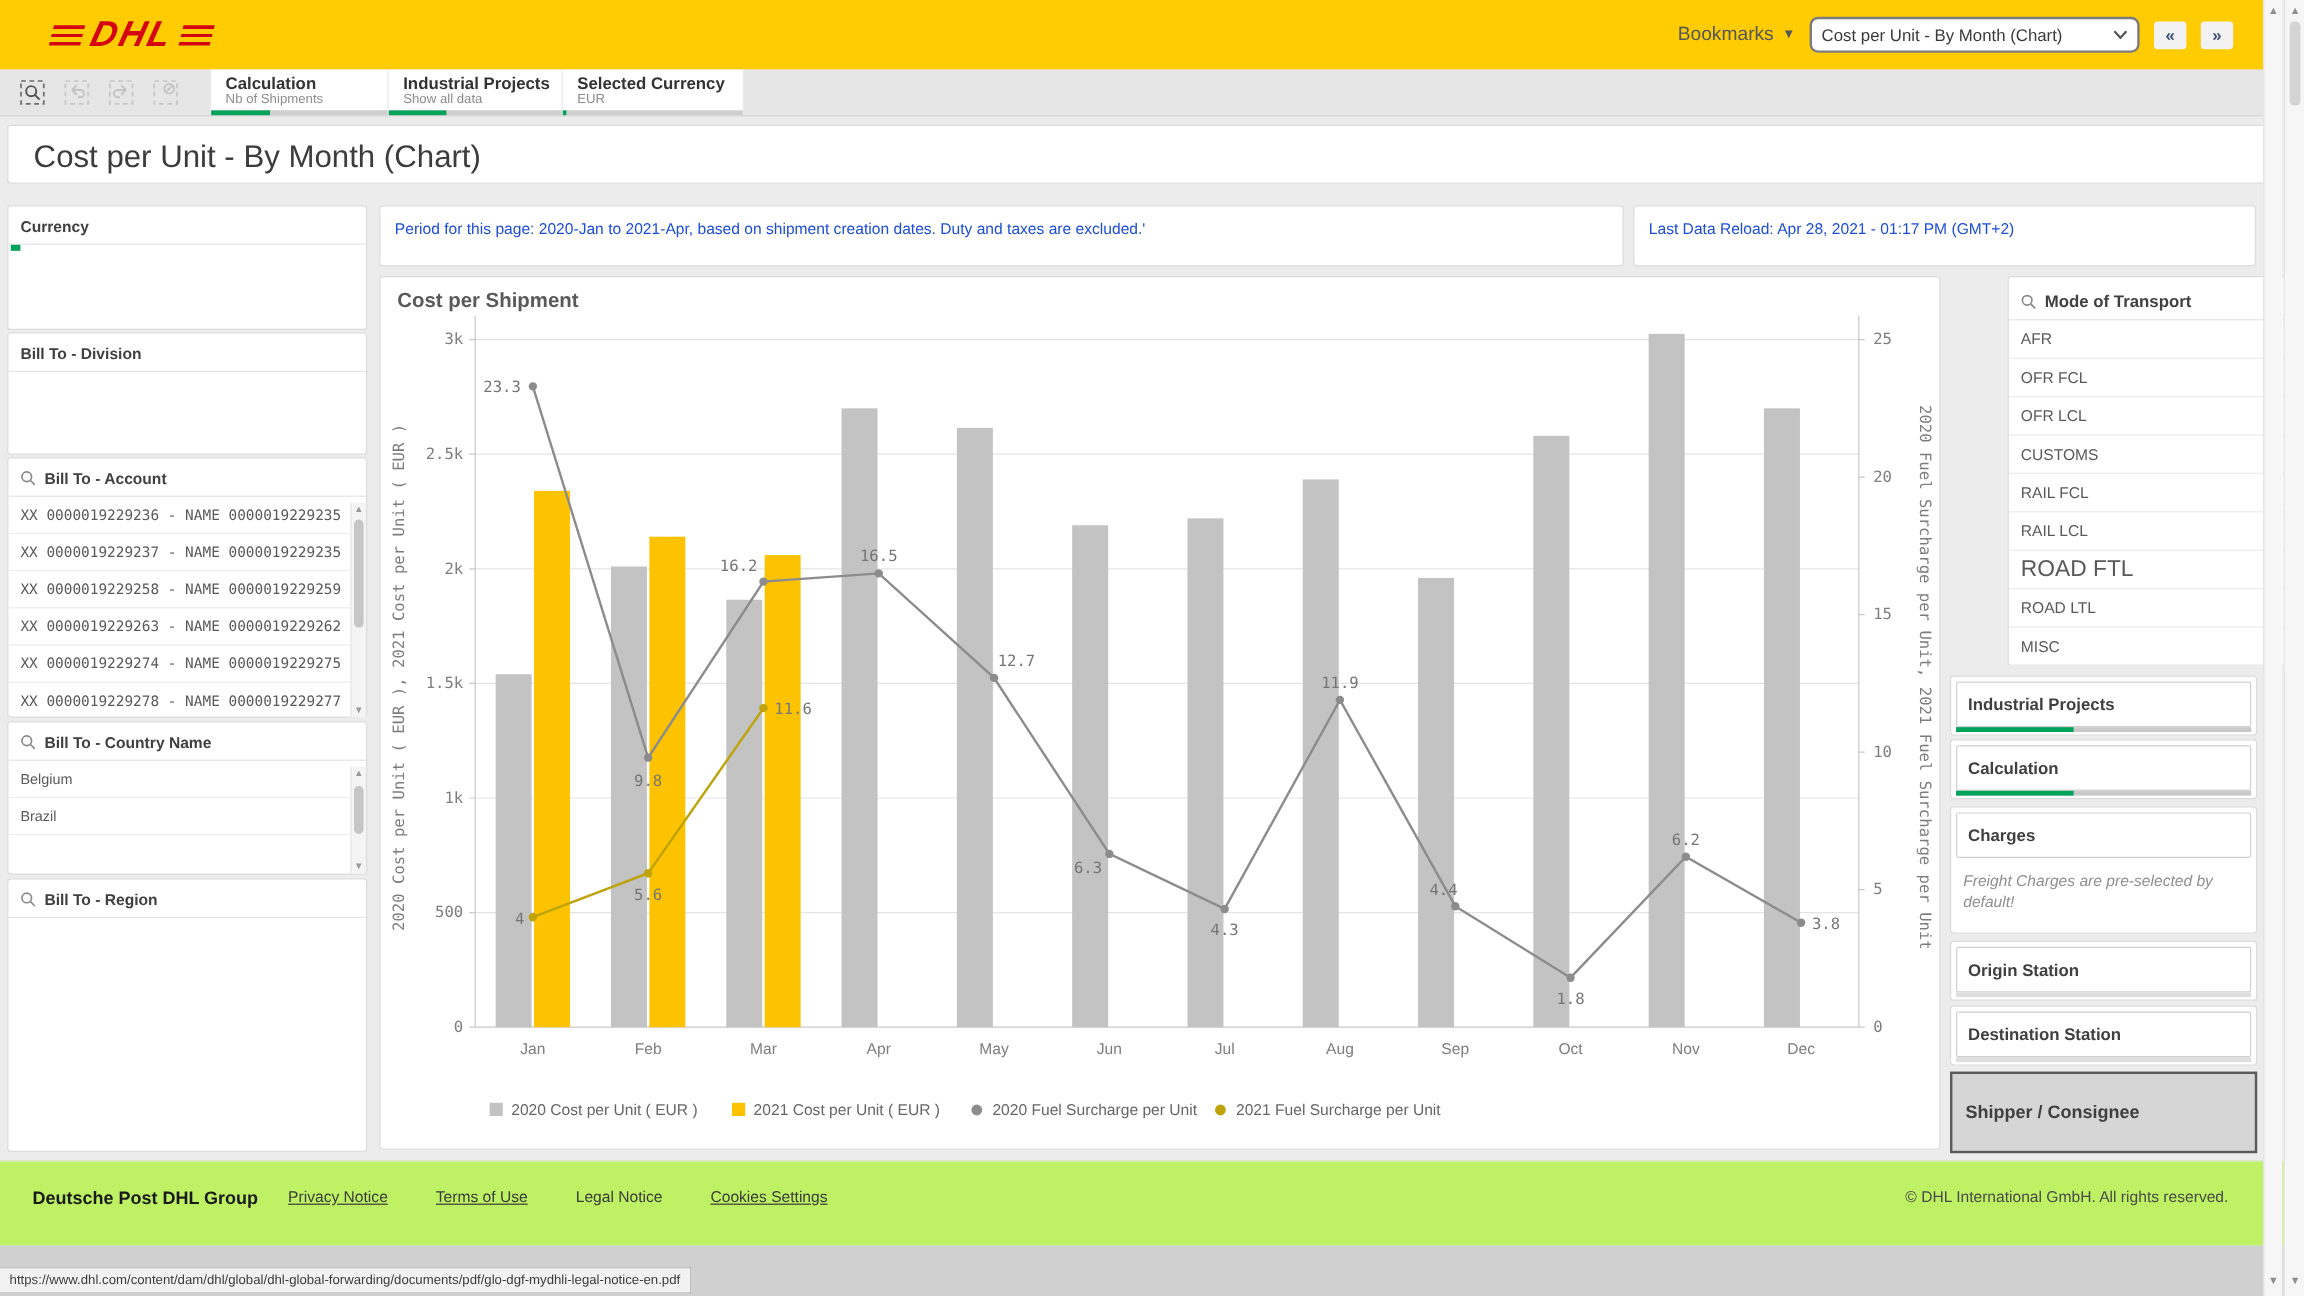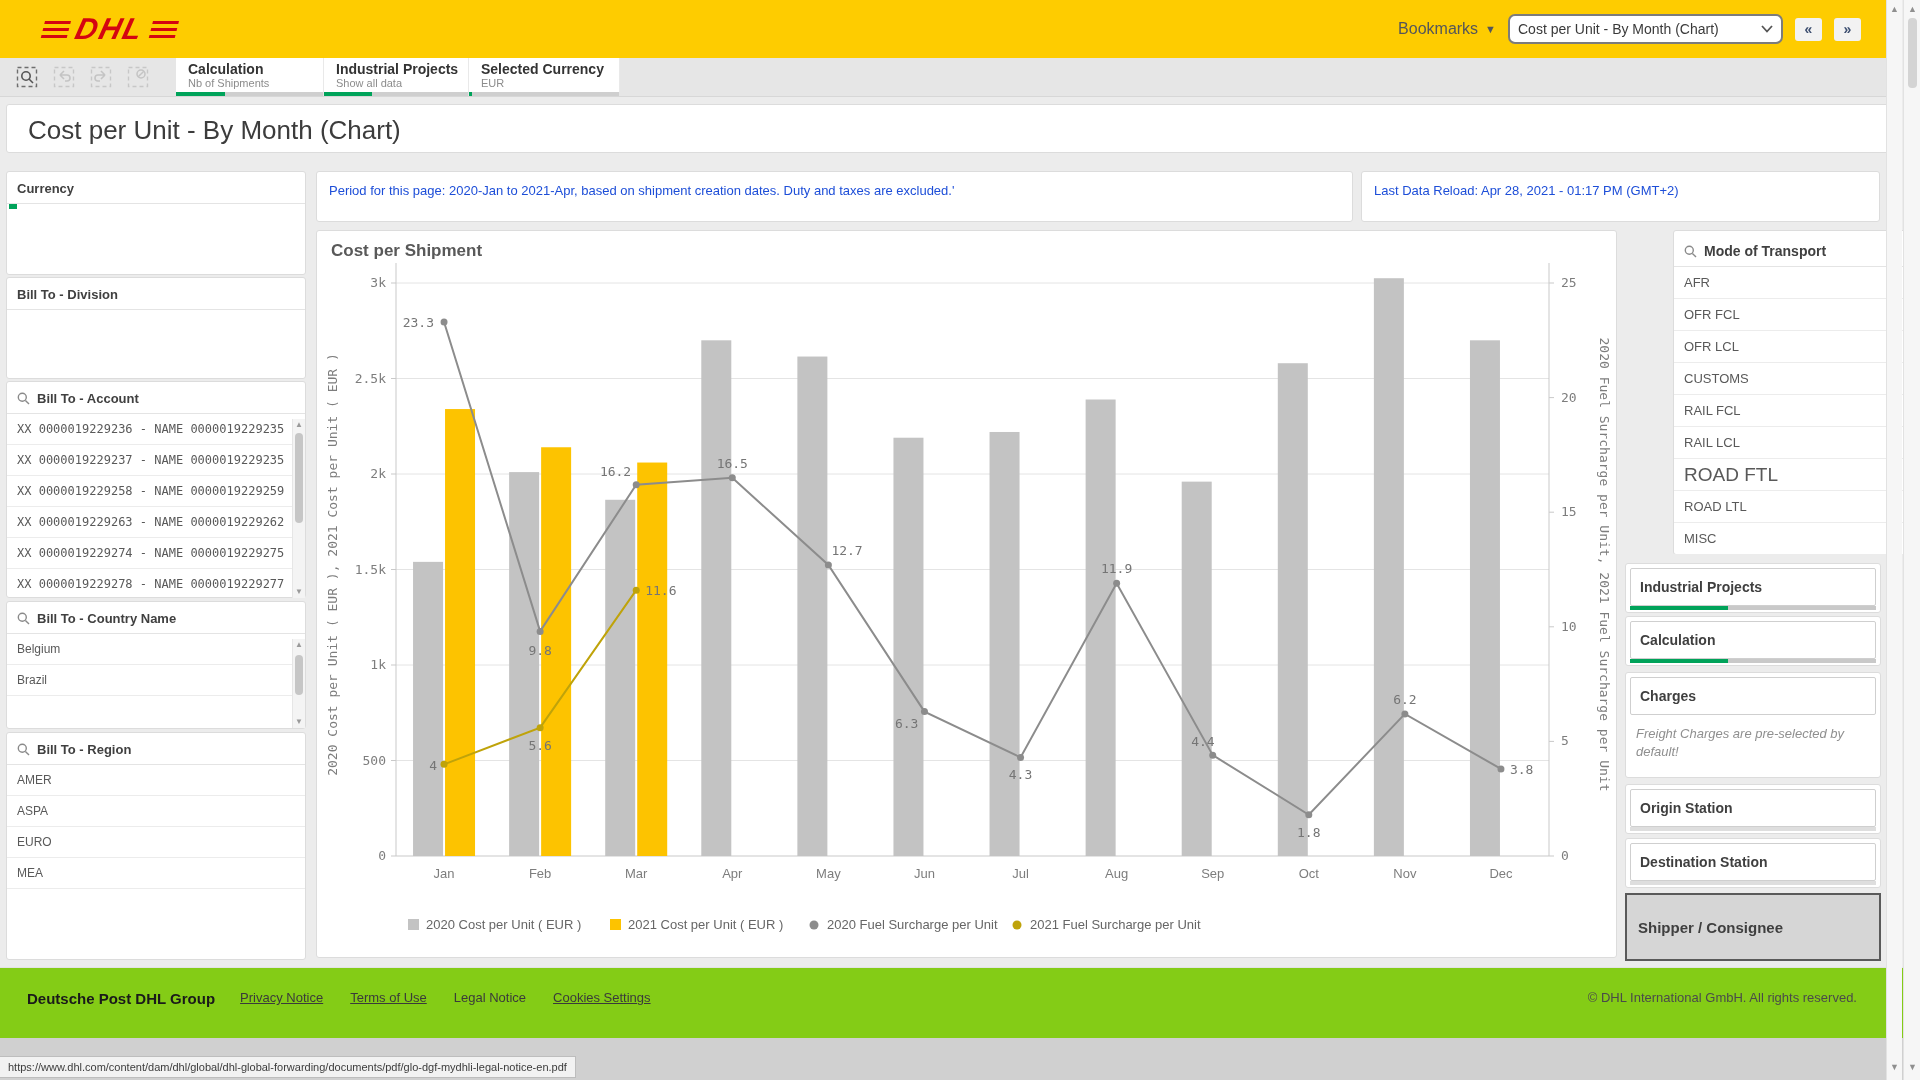--- a/index.html
+++ b/index.html
@@ -50,21 +50,21 @@
   .rp-btn-card{left:1625px;width:256px;height:50px;padding:4px;}
   .rp-btn{border:1px solid #cfcfcf;border-radius:2px;height:36px;line-height:36px;padding-left:9px;
           font-size:14px;font-weight:700;color:#3f3f3f;background:#fff;cursor:pointer;}
   .rp-prog{height:4px;background:#c9c9c9;}
   .rp-prog i{display:block;height:100%;background:#00a35a;}
   .charges-note{padding:10px 4px 0 6px;font-size:13px;font-style:italic;color:#8f8f8f;line-height:18px;}
   .shipper-box{left:1625px;top:893px;width:256px;height:68px;background:#d6d6d6;border:2px solid #5a5a5a;
                box-sizing:border-box;display:flex;align-items:center;padding-left:11px;
                font-size:15px;font-weight:700;color:#3f3f3f;cursor:pointer;}
   
-  .footer{left:0;top:967px;width:1916px;height:71px;background:#84cc16;border-top:1px solid #e3e3e3;
+  .footer{left:0;top:967px;width:1916px;height:71px;background:#bef264;border-top:1px solid #e3e3e3;
           display:flex;align-items:flex-start;padding:22px 59px 0 27px;box-sizing:border-box;gap:25px;}
   .f-company{font-size:15px;font-weight:800;color:#1a1a1a;}
   .f-link{font-size:13px;color:#3a3a3a;cursor:pointer;}
   .f-link.u{text-decoration:underline;}
   .f-copy{margin-left:auto;font-size:13px;color:#4a4a4a;}
   .bottom-gray{left:0;top:1038px;width:1920px;height:42px;background:#d0d0d0;}
   .status-url{left:0;top:1056px;height:20px;background:#f2f2f2;border:1px solid #bdbdbd;border-left:none;
               font-size:11px;color:#3c3c3c;line-height:20px;padding:0 8px;white-space:nowrap;}
   
   .strip{top:0;height:1080px;background:#f6f6f6;border-left:1px solid #e2e2e2;}
@@ -207,26 +207,20 @@
 </div>
 
 <div class="abs card" style="left:6px;top:732px;width:300px;height:228px;">
   <div class="fhead">
     <svg width="13" height="13" viewBox="0 0 13 13">
         <circle cx="5.3" cy="5.3" r="4" fill="none" stroke="#8a8a8a" stroke-width="1.4"></circle>
         <line x1="8.4" y1="8.4" x2="12" y2="12" stroke="#8a8a8a" stroke-width="1.4"></line>
       </svg>
     <span>Bill To - Region</span>
   </div>
-  <div id="region-list">
-      <div class="list-item">AMER</div>
-      <div class="list-item">ASPA</div>
-      <div class="list-item">EURO</div>
-      <div class="list-item">MEA</div>
-    </div>
 </div>
 
 <div class="abs card period-card">
   <div class="period-text">Period for this page: 2020-Jan to 2021-Apr, based on shipment creation dates. Duty and taxes are excluded.'</div>
 </div>
 
 <div class="abs card reload-card">
   <div class="period-text">Last Data Reload: Apr 28, 2021 - 01:17 PM (GMT+2)</div>
 </div>
 
@@ -391,21 +385,21 @@
   <div class="rp-btn">Destination Station</div>
   <div class="rp-prog" style="background:#dedede;">
       <i style="width:0;"></i>
     </div>
 </div>
 
 <div class="abs shipper-box">Shipper / Consignee</div>
 
 <div class="abs footer">
   <span class="f-company">Deutsche Post DHL Group</span>
-  <span id="footer-links" style="display:flex;gap:27px;justify-content:center;">
+  <span id="footer-links" style="display:flex;gap:40px;justify-content:center;">
       <span class="f-link u">Privacy Notice</span>
       <span class="f-link u">Terms of Use</span>
       <span class="f-link">Legal Notice</span>
       <span class="f-link u">Cookies Settings</span>
     </span>
   <span class="f-copy">© DHL International GmbH.  All rights reserved.</span>
 </div>
 
 <div class="abs bottom-gray"></div>
 <div class="abs status-url">https://www.dhl.com/content/dam/dhl/global/dhl-global-forwarding/documents/pdf/glo-dgf-mydhli-legal-notice-en.pdf</div>

